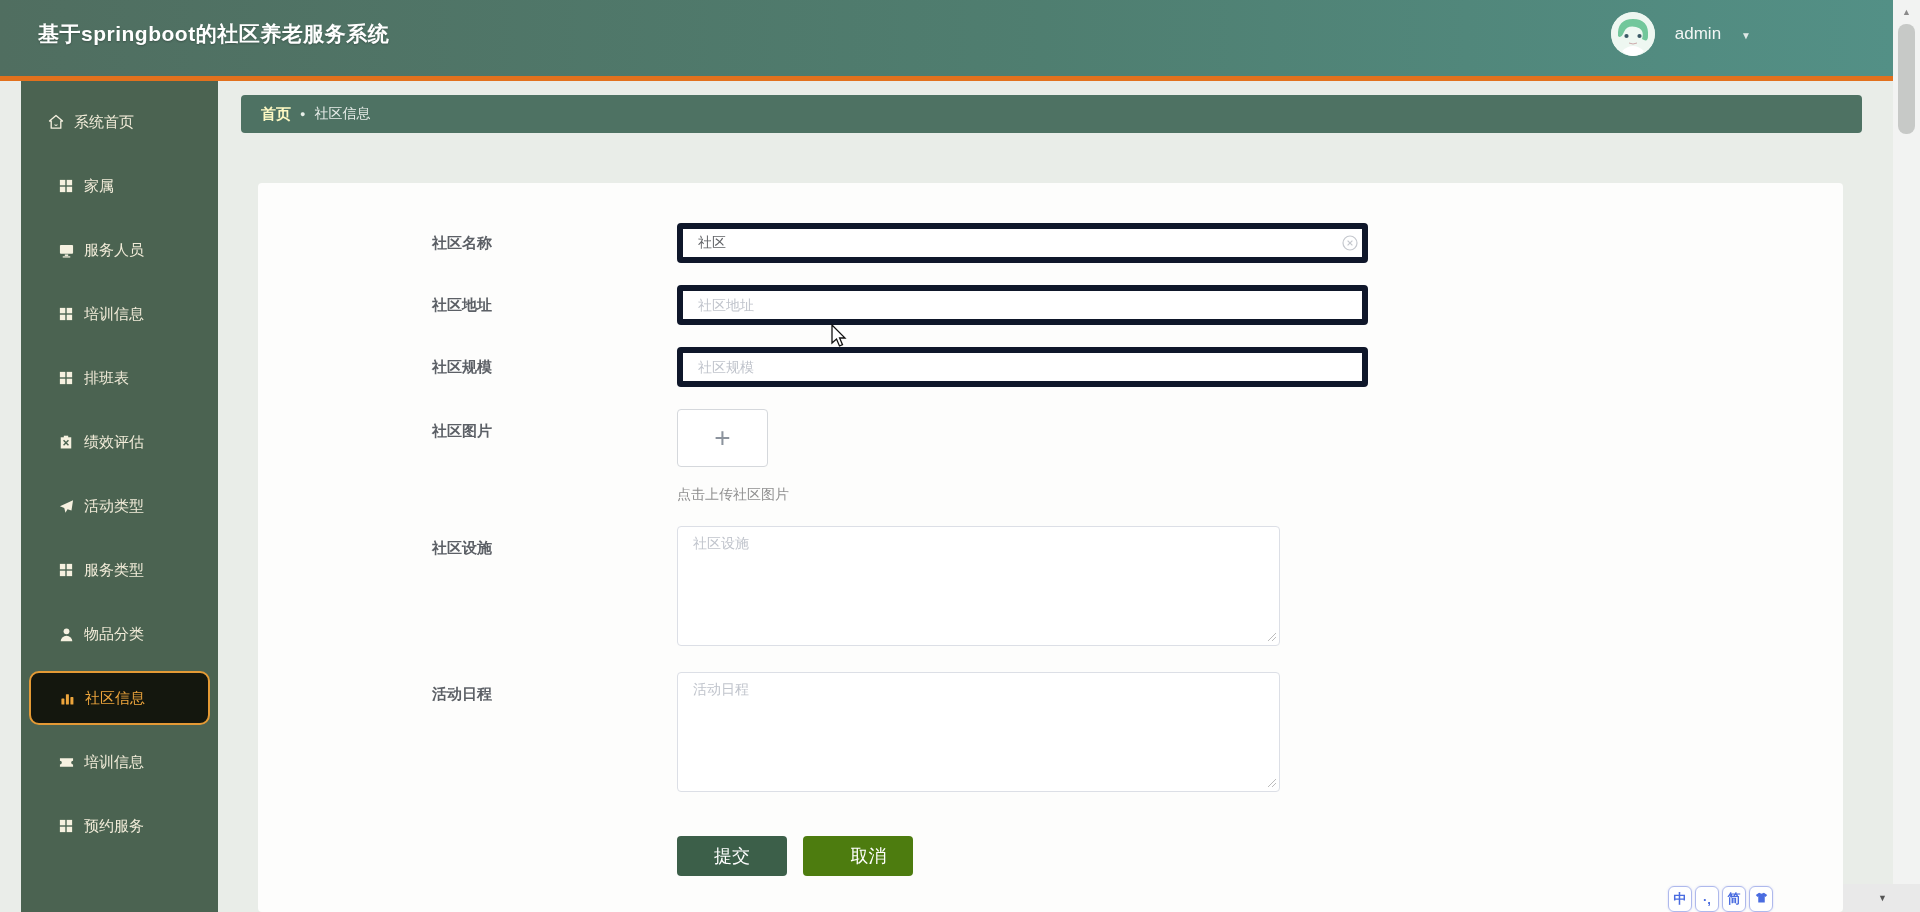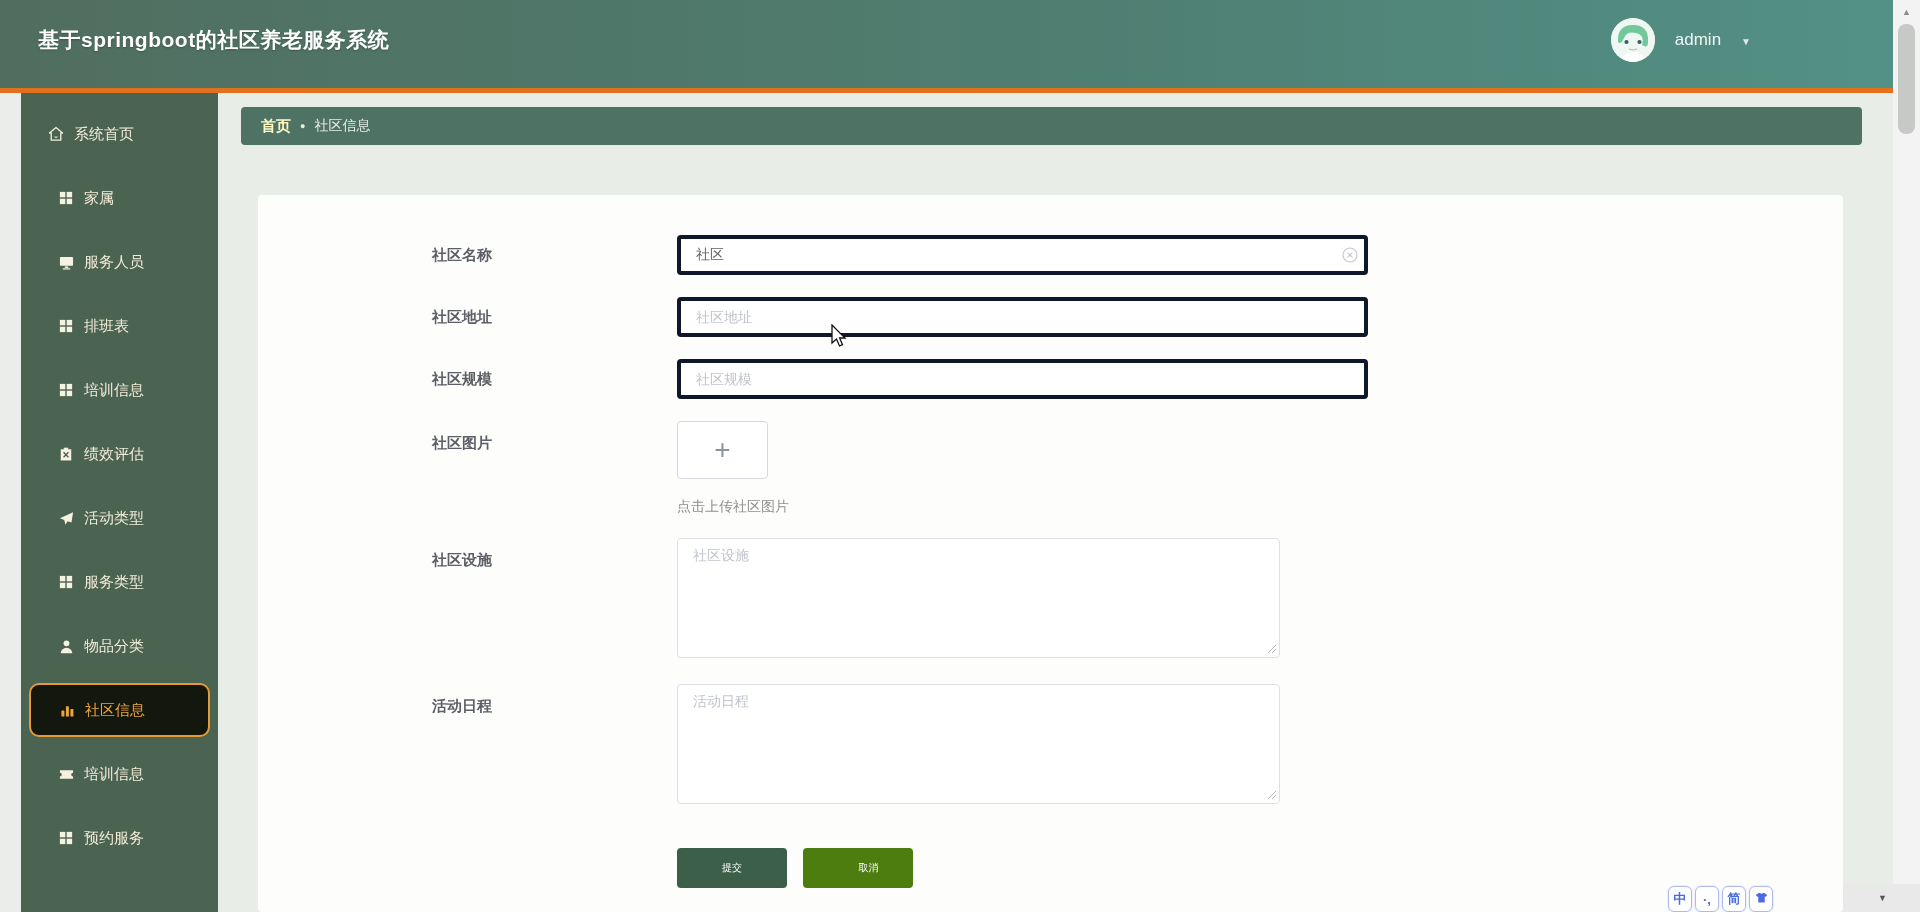--- a/index.html
+++ b/index.html
@@ -3,21 +3,21 @@
 <meta charset="utf-8">
 <style>
   * { margin:0; padding:0; box-sizing:border-box; }
   html,body { width:1920px; height:912px; overflow:hidden;
     font-family:"Liberation Sans","DejaVu Sans",sans-serif; }
   body { display:flex; background:#e9ede8; position:relative; }
 
   .page { width:1893px; display:flex; flex-direction:column; height:912px; }
 
   
-  .header { height:88px; background:linear-gradient(90deg,#506e60 0%,#4f7e70 55%,#539086 100%);
+  .header { height:76px; background:linear-gradient(90deg,#506e60 0%,#4f7e70 55%,#539086 100%);
     display:flex; align-items:center; justify-content:space-between; padding:0 34px 8px 38px; flex:0 0 auto; }
   .header-title { color:#ffffff; font-size:21px; font-weight:bold; letter-spacing:.5px;
     text-shadow:0 1px 2px rgba(0,0,0,.25); }
   .user-area { display:flex; align-items:center; gap:20px; cursor:pointer; margin-right:108px; }
   .avatar { width:44px; height:44px; border-radius:50%; overflow:hidden; background:#eef7f1; flex:0 0 auto; }
   .user-name { color:#f2f6f4; font-size:17px; }
   .caret { color:#dfe9e6; font-size:10px; padding-top:2px; }
 
   .accent-line { height:5px; background:#e2711d; flex:0 0 auto; }
 
@@ -46,40 +46,40 @@
   .crumb-current { color:#e9eeea; font-size:14px; }
 
   .card { background:#fdfdfc; margin:50px 50px 0 40px; border-radius:4px; flex:1; padding-top:40px; }
 
   
   .form-row { display:flex; margin-bottom:22px; }
   .form-label { width:419px; padding-right:11px; text-align:center; font-size:15px; font-weight:bold;
     color:#5c6066; line-height:40px; flex:0 0 auto; }
   .form-row.align-top .form-label { line-height:20px; padding-top:12px; }
   .el-input { position:relative; width:691px; }
-  .el-input input { width:100%; height:40px; border:4px solid #0f172a; border-radius:4px;
+  .el-input input { width:100%; height:40px; border:6px solid #0f172a; border-radius:4px;
     padding:0 32px 0 15px; font-size:14px; color:#606266; background:#fff; outline:none;
     font-family:inherit; }
   .el-input input::placeholder { color:#c0c4cc; }
   .clear-btn { position:absolute; right:10px; top:12px; width:16px; height:16px; color:#c5c8ce; cursor:pointer; }
 
   .upload-box { width:91px; height:58px; border:1px solid #d5d8dc; border-radius:4px; background:#fff;
     display:flex; align-items:center; justify-content:center; cursor:pointer; }
   .upload-plus { font-size:28px; color:#8c939d; font-weight:300; line-height:1; }
   .upload-hint { margin-top:19px; font-size:14px; color:#8f8f8f; }
 
   .ta-wrap { position:relative; width:603px; }
   .ta-wrap textarea { width:100%; height:120px; border:1px solid #dcdfe6; border-radius:4px;
     padding:8px 15px; font-size:14px; color:#606266; resize:none; outline:none; background:#fff;
     font-family:inherit; }
   .ta-wrap textarea::placeholder { color:#c0c4cc; }
   .resize-corner { position:absolute; right:3px; bottom:4px; }
 
   .btn-row { margin-top:40px; margin-bottom:0; }
-  .btn { height:40px; width:110px; border:none; border-radius:4px; color:#fff; font-size:10px;
+  .btn { height:40px; width:110px; border:none; border-radius:4px; color:#fff; font-size:18px;
     cursor:pointer; font-family:Liberation Serif, serif; }
   .btn-submit { background:#3c5f49; margin-right:12px; }
   .btn-cancel { background:#4d7c0f;padding-left:20px; }
 
   
   .scrollbar { width:27px; background:#f2f3f2; display:flex; flex-direction:column; align-items:center; }
   .sb-arrow-up { height:24px; display:flex; align-items:center; justify-content:center;
     color:#8a8a8a; font-size:9px; width:100%; cursor:pointer; }
   .sb-thumb { width:17px; height:110px; background:#c7c9c7; border-radius:8px; cursor:pointer; }
   .sb-bottom { margin-top:auto; width:100%; height:28px; background:#e9e9e9; }
@@ -155,32 +155,32 @@
         </div>
         <div class="side-item">
           <span class="side-icon">
             <svg viewBox="0 0 16 16" width="14" height="14" fill="currentColor">
               <rect x="1" y="1" width="6.2" height="6.2"></rect>
               <rect x="8.8" y="1" width="6.2" height="6.2"></rect>
               <rect x="1" y="8.8" width="6.2" height="6.2"></rect>
               <rect x="8.8" y="8.8" width="6.2" height="6.2"></rect>
             </svg>
           </span>
+          <span>培训信息</span>
+        </div>
+        <div class="side-item">
+          <span class="side-icon">
+            <svg viewBox="0 0 16 16" width="14" height="14" fill="currentColor">
+              <rect x="1" y="1" width="6.2" height="6.2"></rect>
+              <rect x="8.8" y="1" width="6.2" height="6.2"></rect>
+              <rect x="1" y="8.8" width="6.2" height="6.2"></rect>
+              <rect x="8.8" y="8.8" width="6.2" height="6.2"></rect>
+            </svg>
+          </span>
           <span>排班表</span>
-        </div>
-        <div class="side-item">
-          <span class="side-icon">
-            <svg viewBox="0 0 16 16" width="14" height="14" fill="currentColor">
-              <rect x="1" y="1" width="6.2" height="6.2"></rect>
-              <rect x="8.8" y="1" width="6.2" height="6.2"></rect>
-              <rect x="1" y="8.8" width="6.2" height="6.2"></rect>
-              <rect x="8.8" y="8.8" width="6.2" height="6.2"></rect>
-            </svg>
-          </span>
-          <span>培训信息</span>
         </div>
         <div class="side-item">
           <span class="side-icon">
             <svg viewBox="0 0 16 16" width="14" height="14">
               <path d="M2 2.6 h12 v12.8 h-12 z" fill="currentColor"></path>
               <rect x="5.5" y="0.8" width="5" height="2.6" fill="currentColor"></rect>
               <path d="M5.2 6 l5.6 5.6 M10.8 6 l-5.6 5.6" stroke="#4b6351" stroke-width="1.6"></path>
             </svg>
           </span>
           <span>绩效评估</span>

